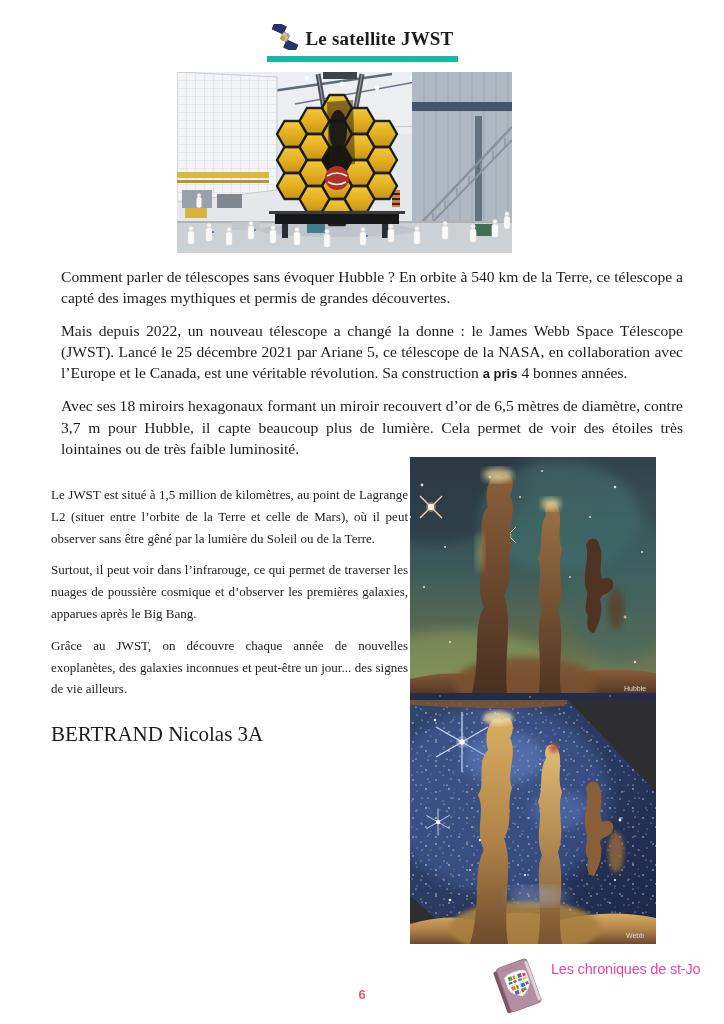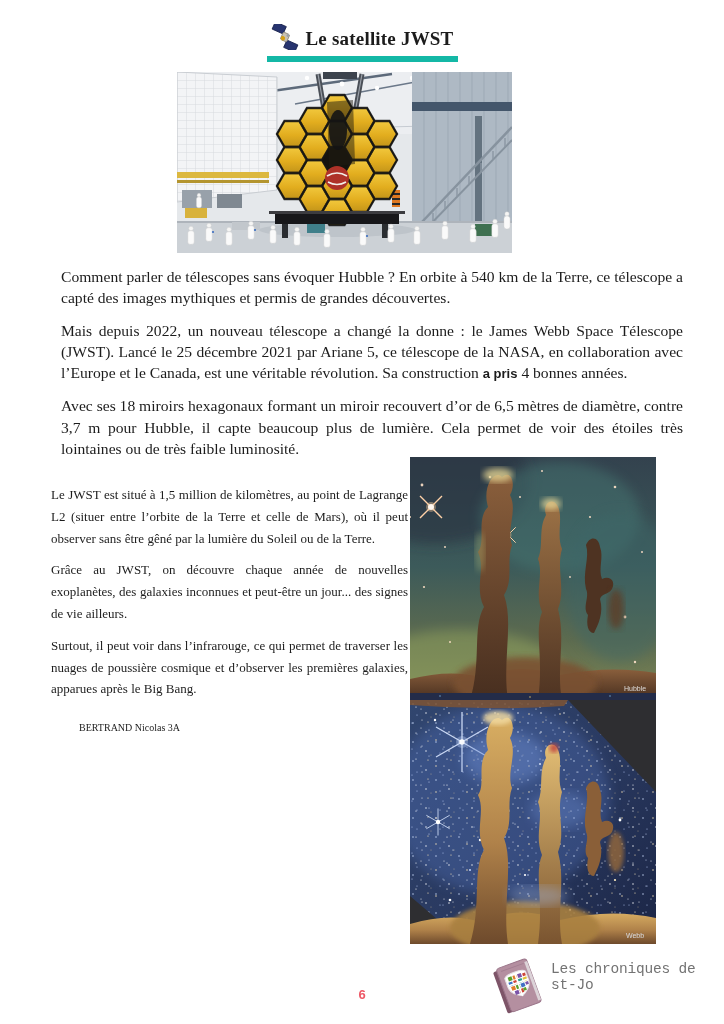--- a/index.html
+++ b/index.html
@@ -10,23 +10,23 @@
   .page-title{font-size:19px;font-weight:bold;letter-spacing:.2px;}
   .fig{position:absolute;overflow:hidden;}
   .fig svg{display:block;}
   .intro{position:absolute;left:61px;top:266px;width:622px;text-align:justify;
          font-size:15.6px;line-height:21.3px;}
   .intro p{margin:0 0 11px 0;}
   .leftcol{position:absolute;left:51px;top:484px;width:357px;text-align:justify;
            font-size:13px;line-height:21.8px;}
   .leftcol p{margin:0 0 10px 0;}
   .alt{font-family:"Liberation Sans",sans-serif;font-weight:700;font-size:13px;margin-top:33px;}
-  .author{position:absolute;left:51px;top:722px;font-size:10px;margin-left:28px;}
-  .footer-brand{position:absolute;left:551px;top:961px;font-family:Liberation Mono, monospace;
-                font-size:14.5px;letter-spacing:-.2px;color:#737373;}
+  .author{position:absolute;left:51px;top:722px;font-size:21px;}
+  .footer-brand{position:absolute;left:551px;top:961px;font-family:Liberation Sans, sans-serif;
+                font-size:14.5px;letter-spacing:-.2px;color:#ec4899;}
   .page-num{position:absolute;left:0;right:0;top:987px;text-align:center;
             font-family:"Liberation Sans",sans-serif;font-weight:700;font-size:13px;color:#ee5866;}
   .img-label{font-family:"Liberation Sans",sans-serif;}
 </style>
 </head>
 <body>
 
 <div class="page">
 
   <div class="title-wrap">
@@ -192,22 +192,22 @@
   </div>
 
   <div class="intro">
     <p>Comment parler de télescopes sans évoquer Hubble ? En orbite à 540 km de la Terre, ce télescope a capté des images mythiques et permis de grandes découvertes.</p>
     <p><span>Mais depuis 2022, un nouveau télescope a changé la donne : le James Webb Space Télescope (JWST). Lancé le 25 décembre 2021 par Ariane 5, ce télescope de la NASA, en collaboration avec l’Europe et le Canada, est une véritable révolution. Sa construction</span> <span class="alt">a pris</span> <span>4 bonnes années.</span></p>
     <p>Avec ses 18 miroirs hexagonaux formant un miroir recouvert d’or de 6,5 mètres de diamètre, contre 3,7 m pour Hubble, il capte beaucoup plus de lumière. Cela permet de voir des étoiles très lointaines ou de très faible luminosité.</p>
   </div>
 
   <div class="leftcol">
     <p>Le JWST est situé à 1,5 million de kilomètres, au point de Lagrange L2 (situer entre l’orbite de la Terre et celle de Mars), où il peut observer sans être gêné par la lumière du Soleil ou de la Terre.</p>
+    <p>Surtout, il peut voir dans l’infrarouge, ce qui permet de traverser les nuages de poussière cosmique et d’observer les premières galaxies, apparues après le Big Bang.</p>
     <p>Grâce au JWST, on découvre chaque année de nouvelles exoplanètes, des galaxies inconnues et peut-être un jour... des signes de vie ailleurs.</p>
-    <p>Surtout, il peut voir dans l’infrarouge, ce qui permet de traverser les nuages de poussière cosmique et d’observer les premières galaxies, apparues après le Big Bang.</p>
   </div>
 
   <div class="author">BERTRAND Nicolas 3A</div>
 
   <div class="fig" style="left:410px;top:457px;width:246px;height:243px;">
     <svg width="246" height="243" viewBox="0 0 246 243">
       <defs>
         <linearGradient id="hbg" x1="0" y1="0" x2="0" y2="1">
           <stop offset="0" stop-color="#33424e"></stop>
             <stop offset=".45" stop-color="#3c5a5a"></stop>

